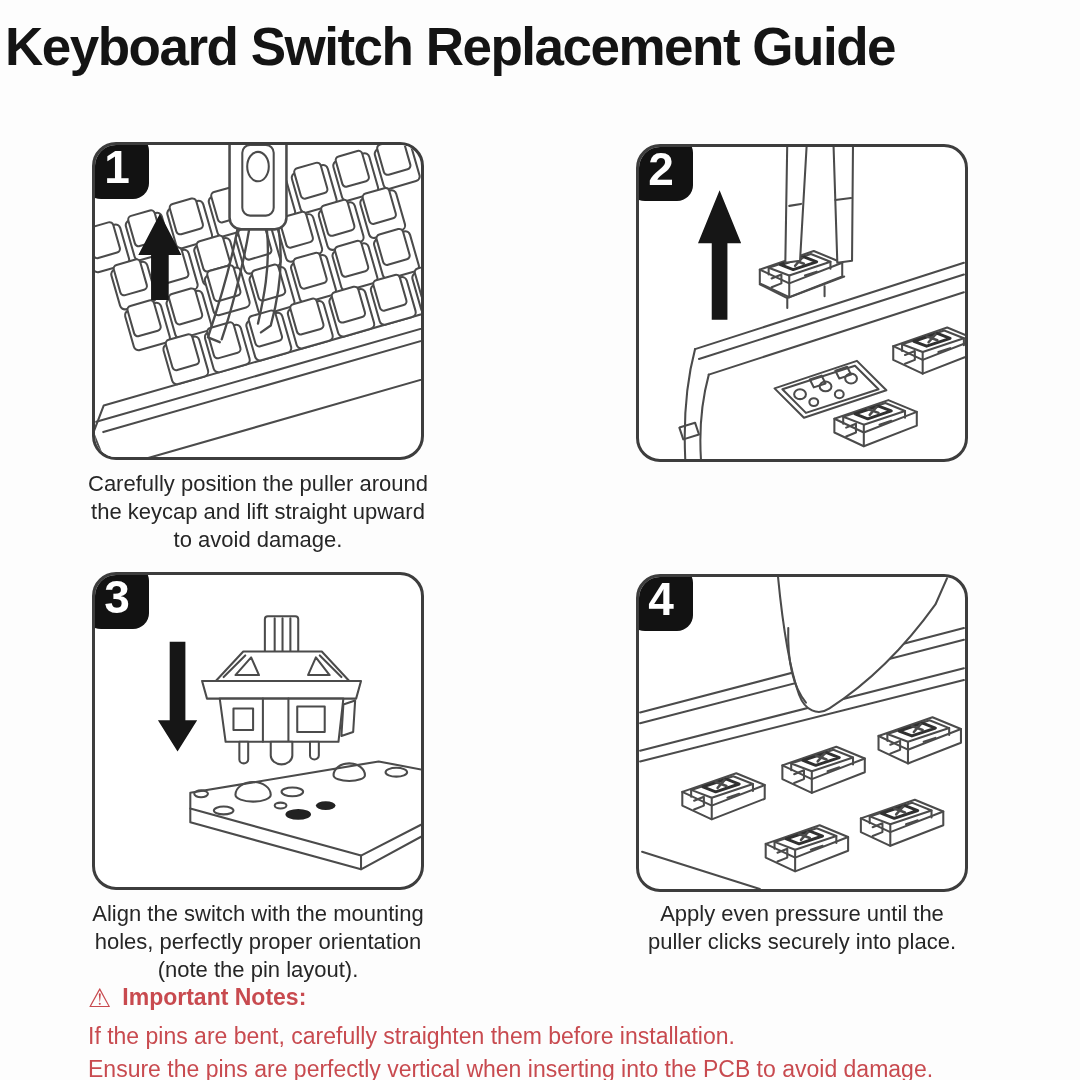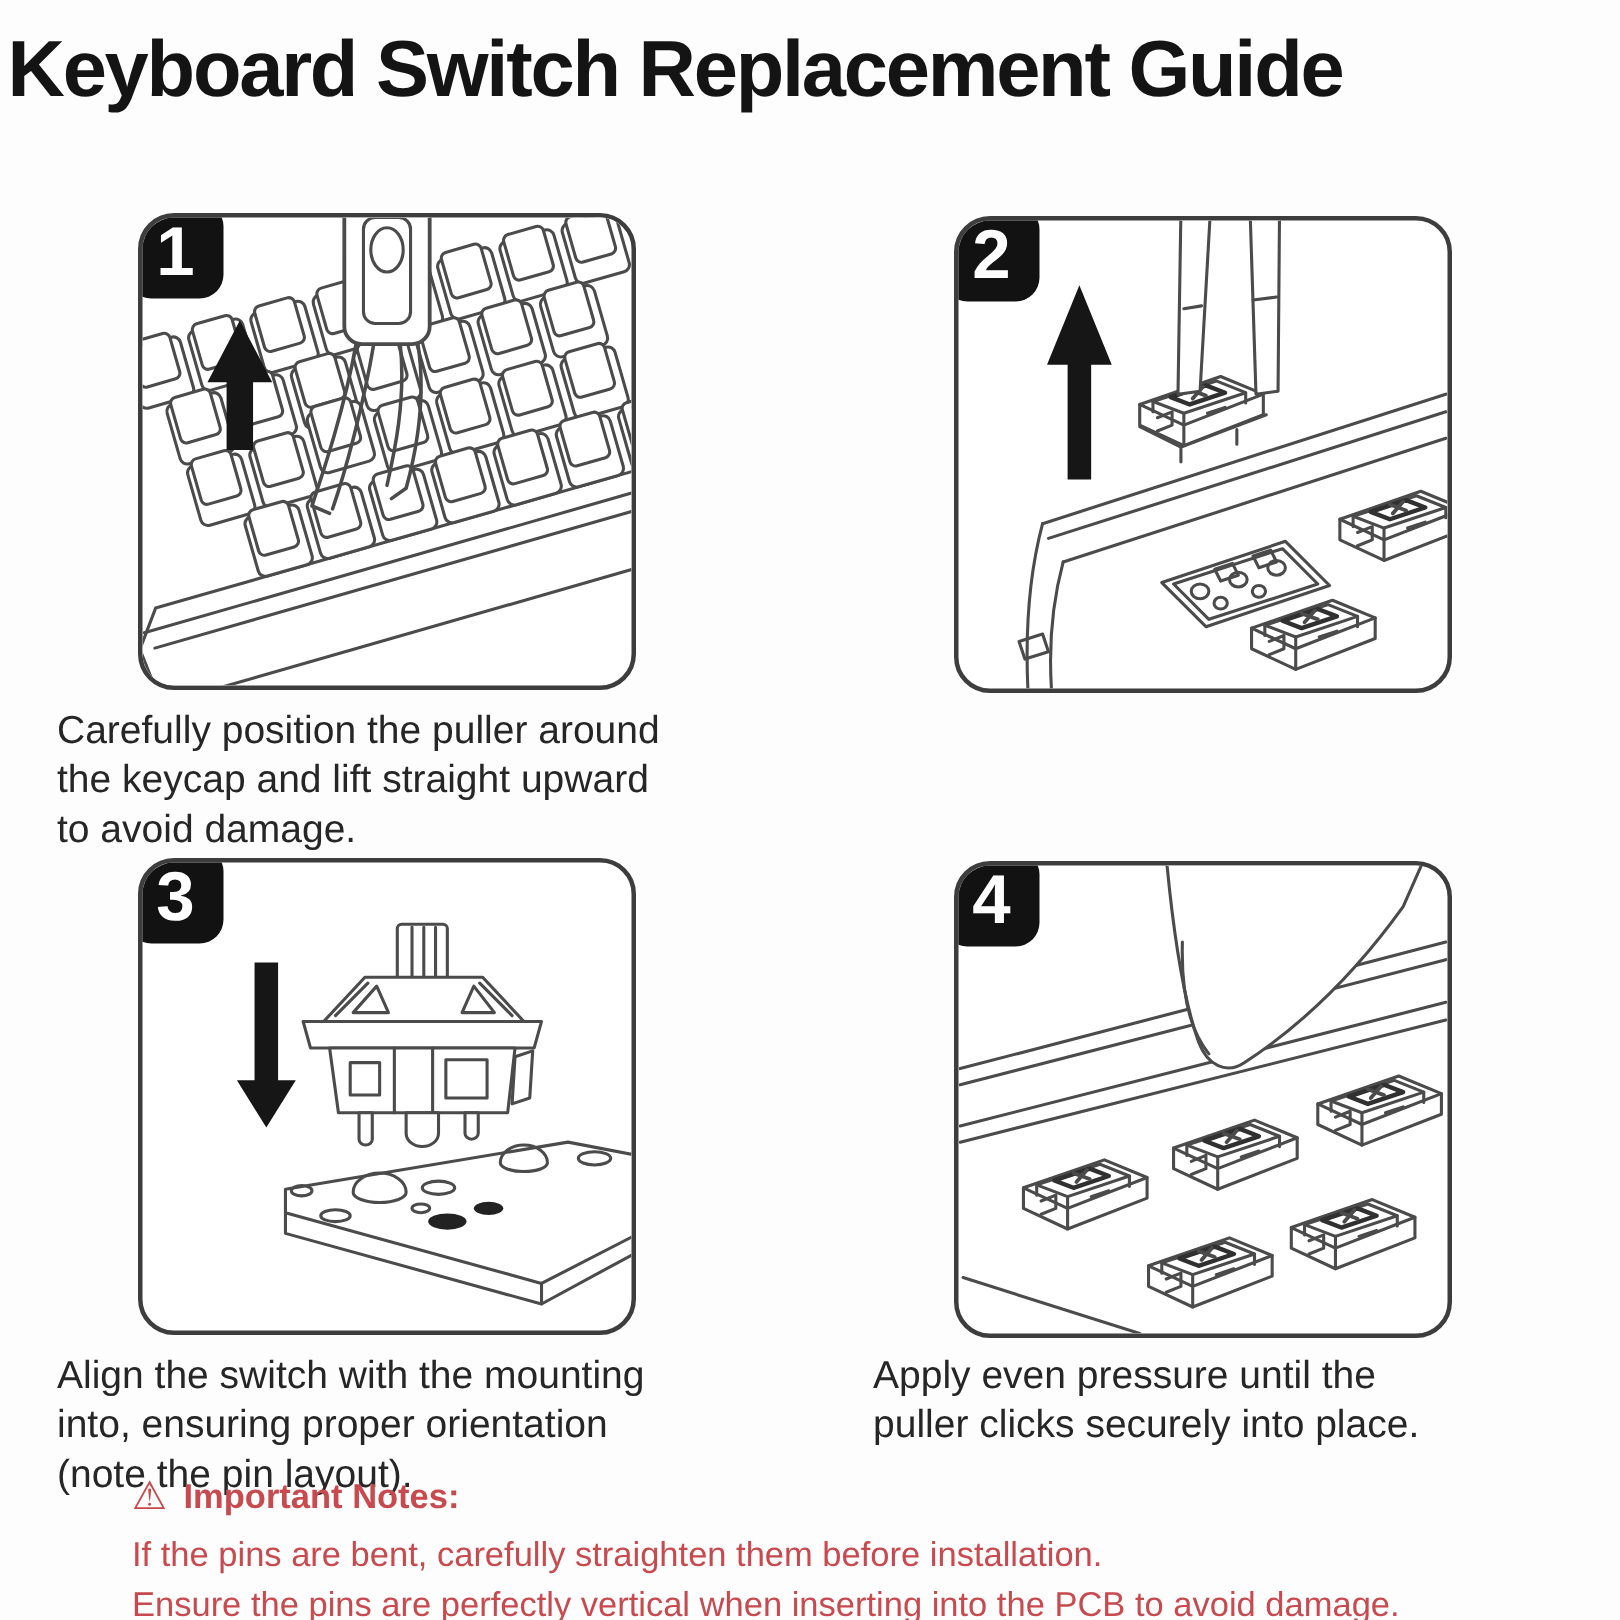--- a/index.html
+++ b/index.html
@@ -22,22 +22,22 @@
   #p3{left:92px;top:572px;}
   #p4{left:636px;top:574px;}
   .panel svg{position:absolute;left:0;top:0;width:326px;height:312px;}
   .badge{
     position:absolute;left:-10px;top:-10px;width:64px;height:64px;
     background:#121212;border-radius:16px;z-index:2;
     display:flex;align-items:center;justify-content:center;
   }
   .badge-num{color:#ffffff;font-size:46px;font-weight:bold;line-height:1;}
   .caption{
-    position:absolute;width:440px;margin:0;text-align:left;
-    font-size:26px;line-height:1.27;color:#262626;white-space:pre-line;
+    position:absolute;width:440px;margin:0;text-align:center;
+    font-size:22px;line-height:1.27;color:#262626;white-space:pre-line;
   }
   #c1{left:38px;top:470px;}
   #c2{left:582px;top:470px;}
   #c3{left:38px;top:900px;}
   #c4{left:582px;top:900px;}
   .notes{position:absolute;left:88px;top:984px;width:950px;color:#c84a4f;}
   .notes-head{display:flex;align-items:center;margin-bottom:9px;}
   .warn-icon{font-size:26px;line-height:1;margin-right:11px;font-family:"DejaVu Sans",sans-serif;}
   .notes-title{font-size:23px;font-weight:bold;}
   .note-line{margin:0;font-size:23px;line-height:32.5px;}
@@ -190,21 +190,21 @@
           <ellipse cx="306" cy="201" rx="11" ry="4.5"></ellipse>
           <ellipse cx="130" cy="240" rx="10" ry="4"></ellipse>
           <ellipse cx="188" cy="235" rx="6" ry="3"></ellipse>
           <ellipse cx="206" cy="244" rx="13" ry="5.5" fill="#222" stroke="none"></ellipse>
           <ellipse cx="234" cy="235" rx="10" ry="4.5" fill="#222" stroke="none"></ellipse>
         </g>
       </g>
     </svg>
   </section>
   <p class="caption" id="c3">Align the switch with the mounting
-into, ensuring proper orientation
+holes, perfectly proper orientation
 (note the pin layout).</p>
 
   <section class="panel" id="p4">
     <div class="badge">
       <span class="badge-num">4</span>
     </div>
     <svg viewBox="0 0 330 318" role="img" aria-label="Finger pressing a switch into the plate next to installed switches">
       <defs>
         <g id="swB" stroke-linejoin="round">
           <path fill="#fff" d="M0,27 L55,8 L84,20 L84,34 L30,55 L0,41 Z"></path>

